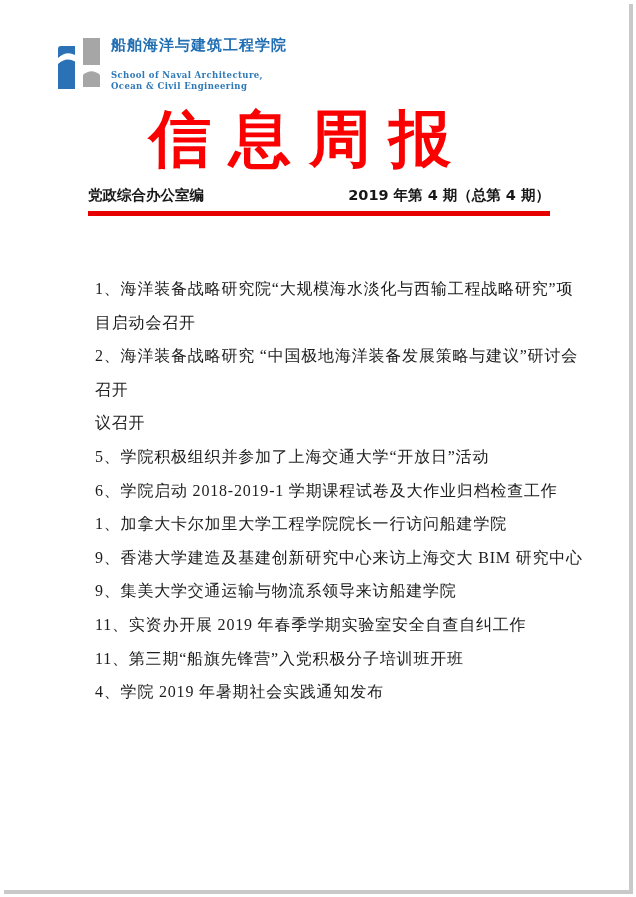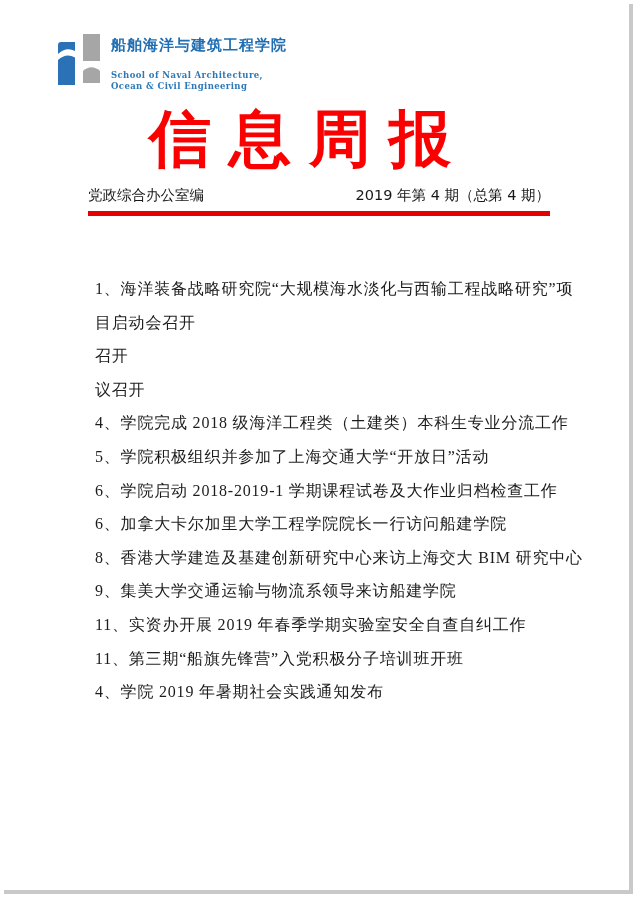--- a/index.html
+++ b/index.html
@@ -23,21 +23,21 @@
     height: 890px;
     background: #ffffff;
     box-shadow: 4px 4px 0 0 #c9c9c9;
   }
   
   .logo-block {
     position: absolute;
     left: 58px;
     top: 30px;
     display: flex;
-    align-items: center;
+    align-items: flex-end;
     gap: 9px;
   }
   .logo-mark {
     width: 44px;
     height: 54px;
     flex: 0 0 auto;
   }
   .logo-text {
     padding-top: 6px;
   }
@@ -75,21 +75,21 @@
   
   .masthead {
     position: absolute;
     left: 88px;
     top: 186px;
     width: 462px;
     display: flex;
     justify-content: space-between;
     align-items: baseline;
     font-size: 14.5px;
-    font-weight: normal;
+    font-weight: bold;
     color: #171717;
     white-space: pre;
   }
   .masthead-rule {
     position: absolute;
     left: 88px;
     top: 211px;
     width: 462px;
     height: 5px;
   }
@@ -141,39 +141,37 @@
       <span>2019 年第 4 期（总第 4 期）</span>
     </div>
     <div class="masthead-rule" style="background: rgb(230, 0, 0);"></div>
 
     <div class="toc-list">
         <div class="toc-item">
           <div class="toc-line">1、海洋装备战略研究院“大规模海水淡化与西输工程战略研究”项</div>
           <div class="toc-line">目启动会召开</div>
         </div>
         <div class="toc-item">
+          <div class="toc-line">2、海洋装备战略研究 “中国极地海洋装备发展策略与建议”研讨会</div>
           <div class="toc-line">召开</div>
         </div>
         <div class="toc-item">
           <div class="toc-line">议召开</div>
-        </div>
-        <div class="toc-item">
-          <div class="toc-line">4、学院完成 2018 级海洋工程类（土建类）本科生专业分流工作</div>
         </div>
         <div class="toc-item">
           <div class="toc-line">5、学院积极组织并参加了上海交通大学“开放日”活动</div>
         </div>
         <div class="toc-item">
           <div class="toc-line">6、学院启动 2018-2019-1 学期课程试卷及大作业归档检查工作</div>
         </div>
         <div class="toc-item">
-          <div class="toc-line">6、加拿大卡尔加里大学工程学院院长一行访问船建学院</div>
+          <div class="toc-line">1、加拿大卡尔加里大学工程学院院长一行访问船建学院</div>
         </div>
         <div class="toc-item">
-          <div class="toc-line">8、香港大学建造及基建创新研究中心来访上海交大 BIM 研究中心</div>
+          <div class="toc-line">9、香港大学建造及基建创新研究中心来访上海交大 BIM 研究中心</div>
         </div>
         <div class="toc-item">
           <div class="toc-line">9、集美大学交通运输与物流系领导来访船建学院</div>
         </div>
         <div class="toc-item">
           <div class="toc-line">11、实资办开展 2019 年春季学期实验室安全自查自纠工作</div>
         </div>
         <div class="toc-item">
           <div class="toc-line">11、第三期“船旗先锋营”入党积极分子培训班开班</div>
         </div>

